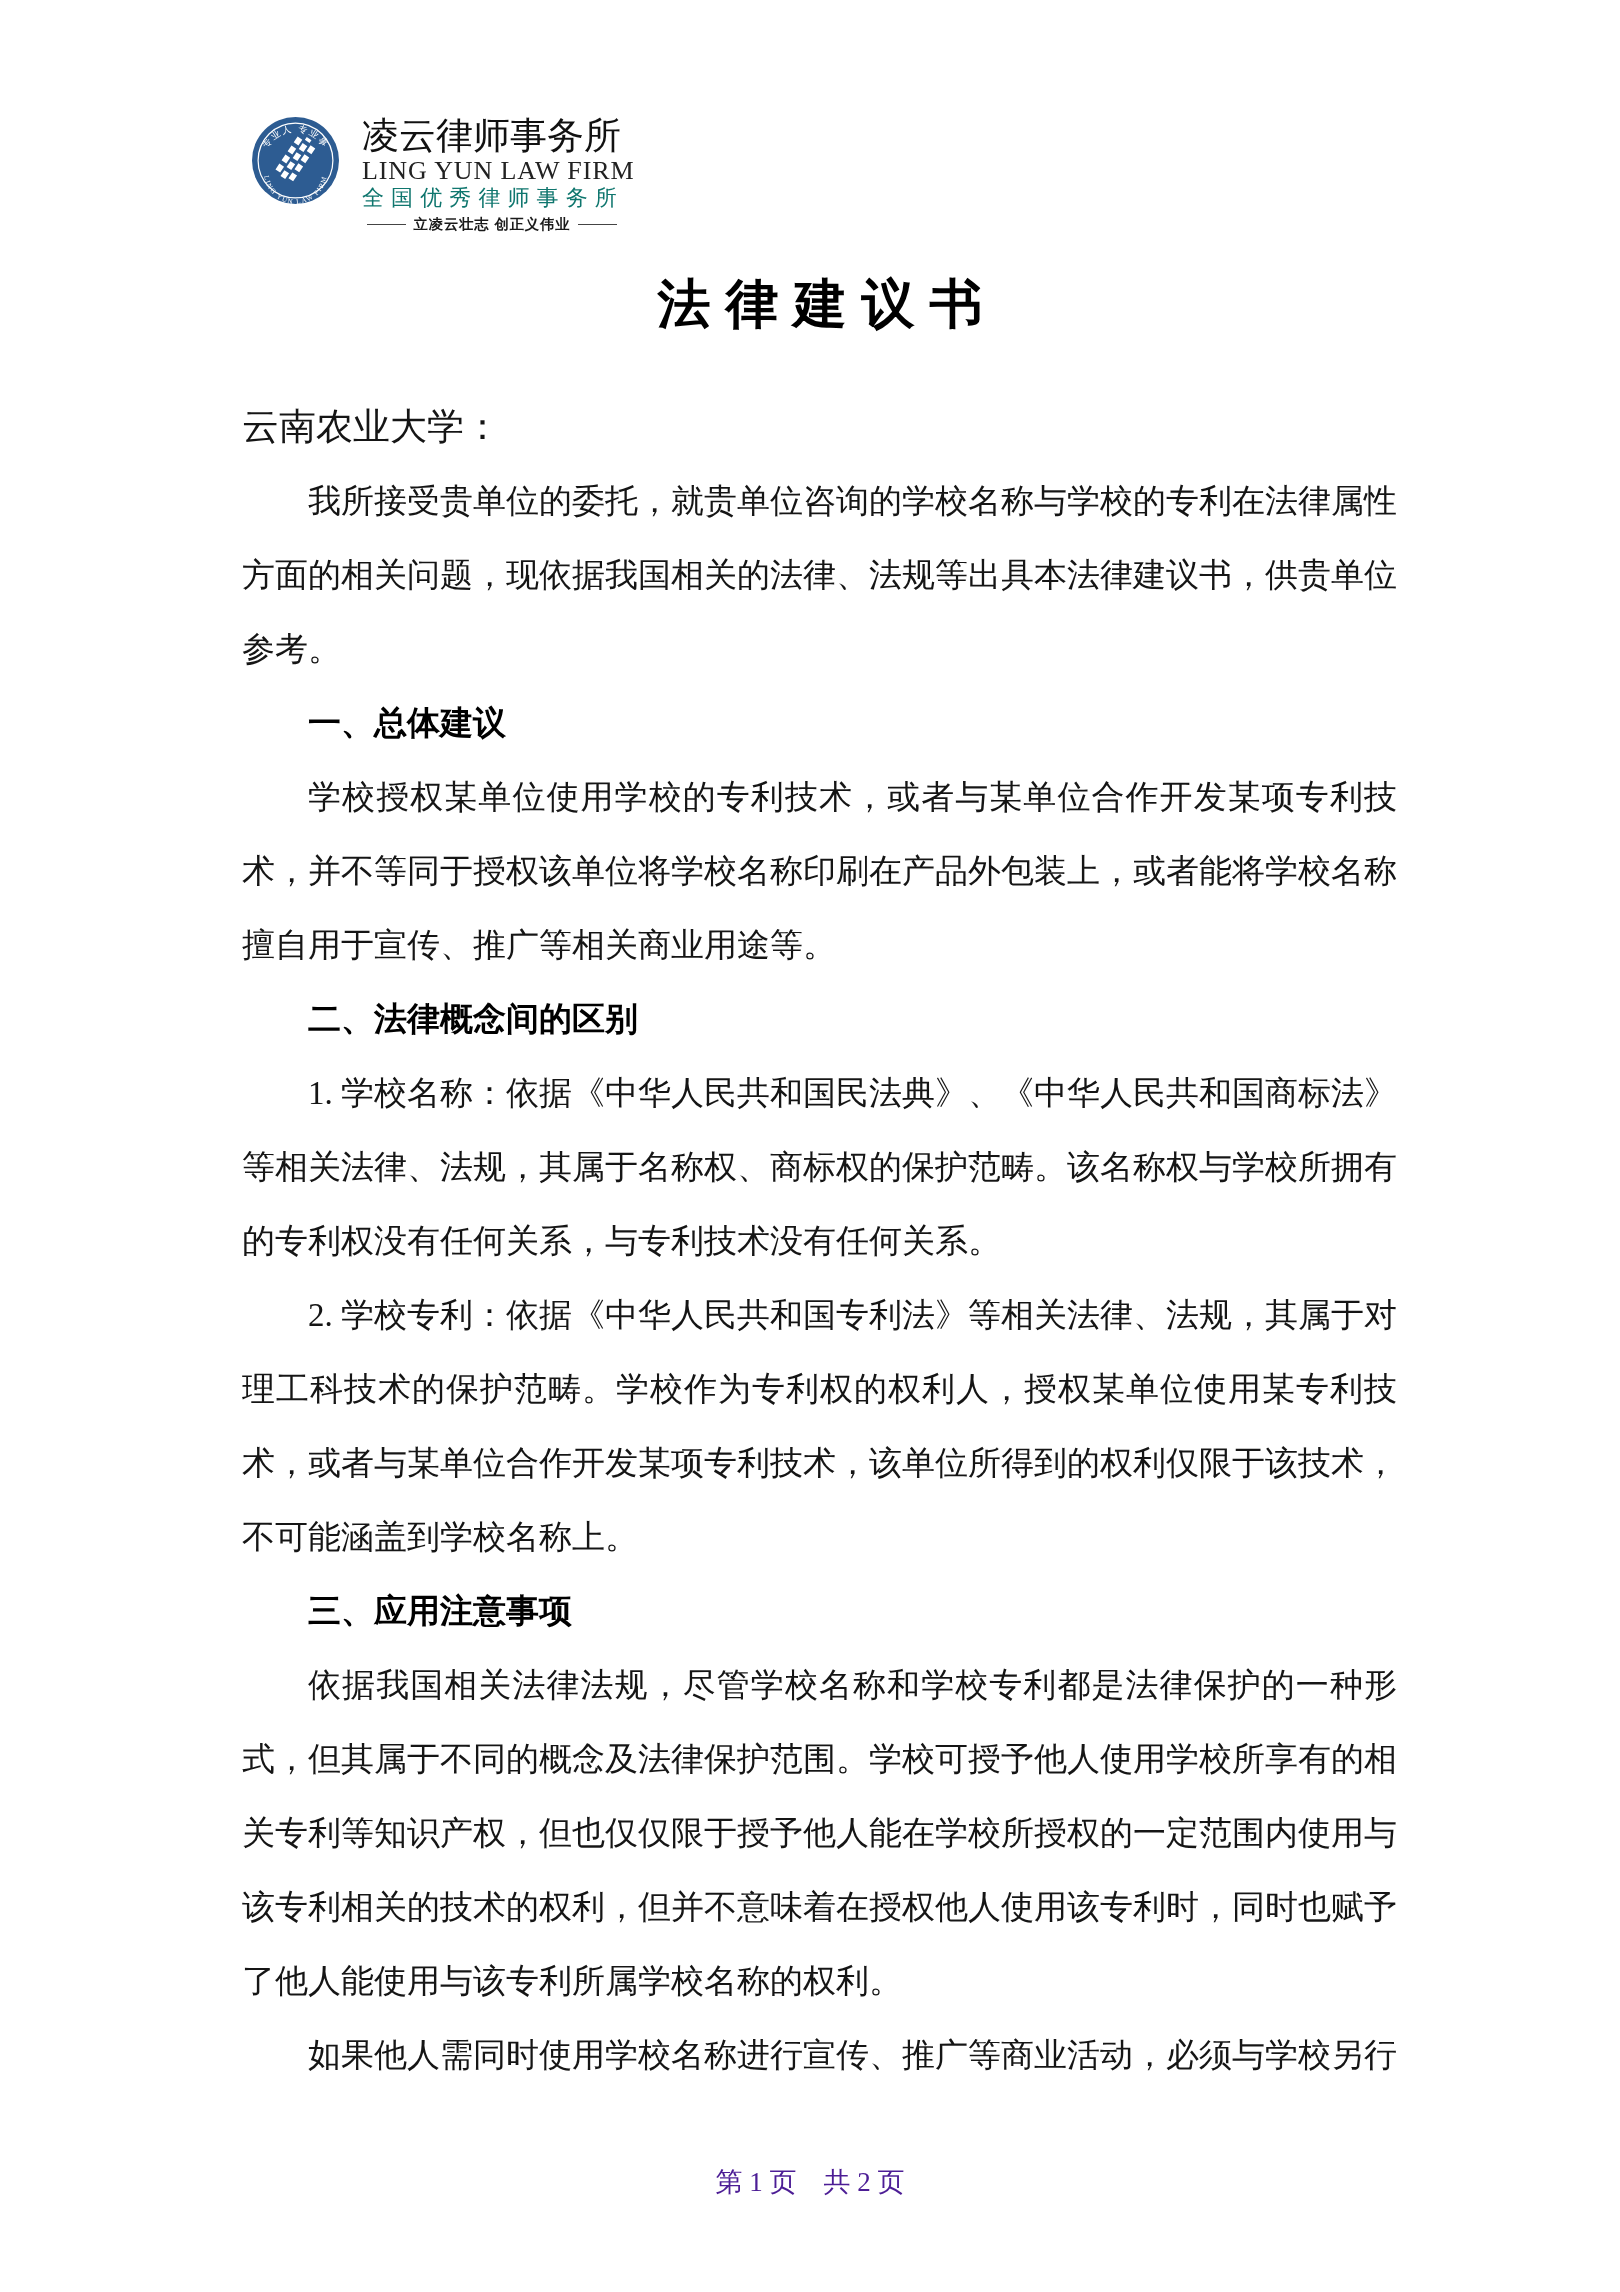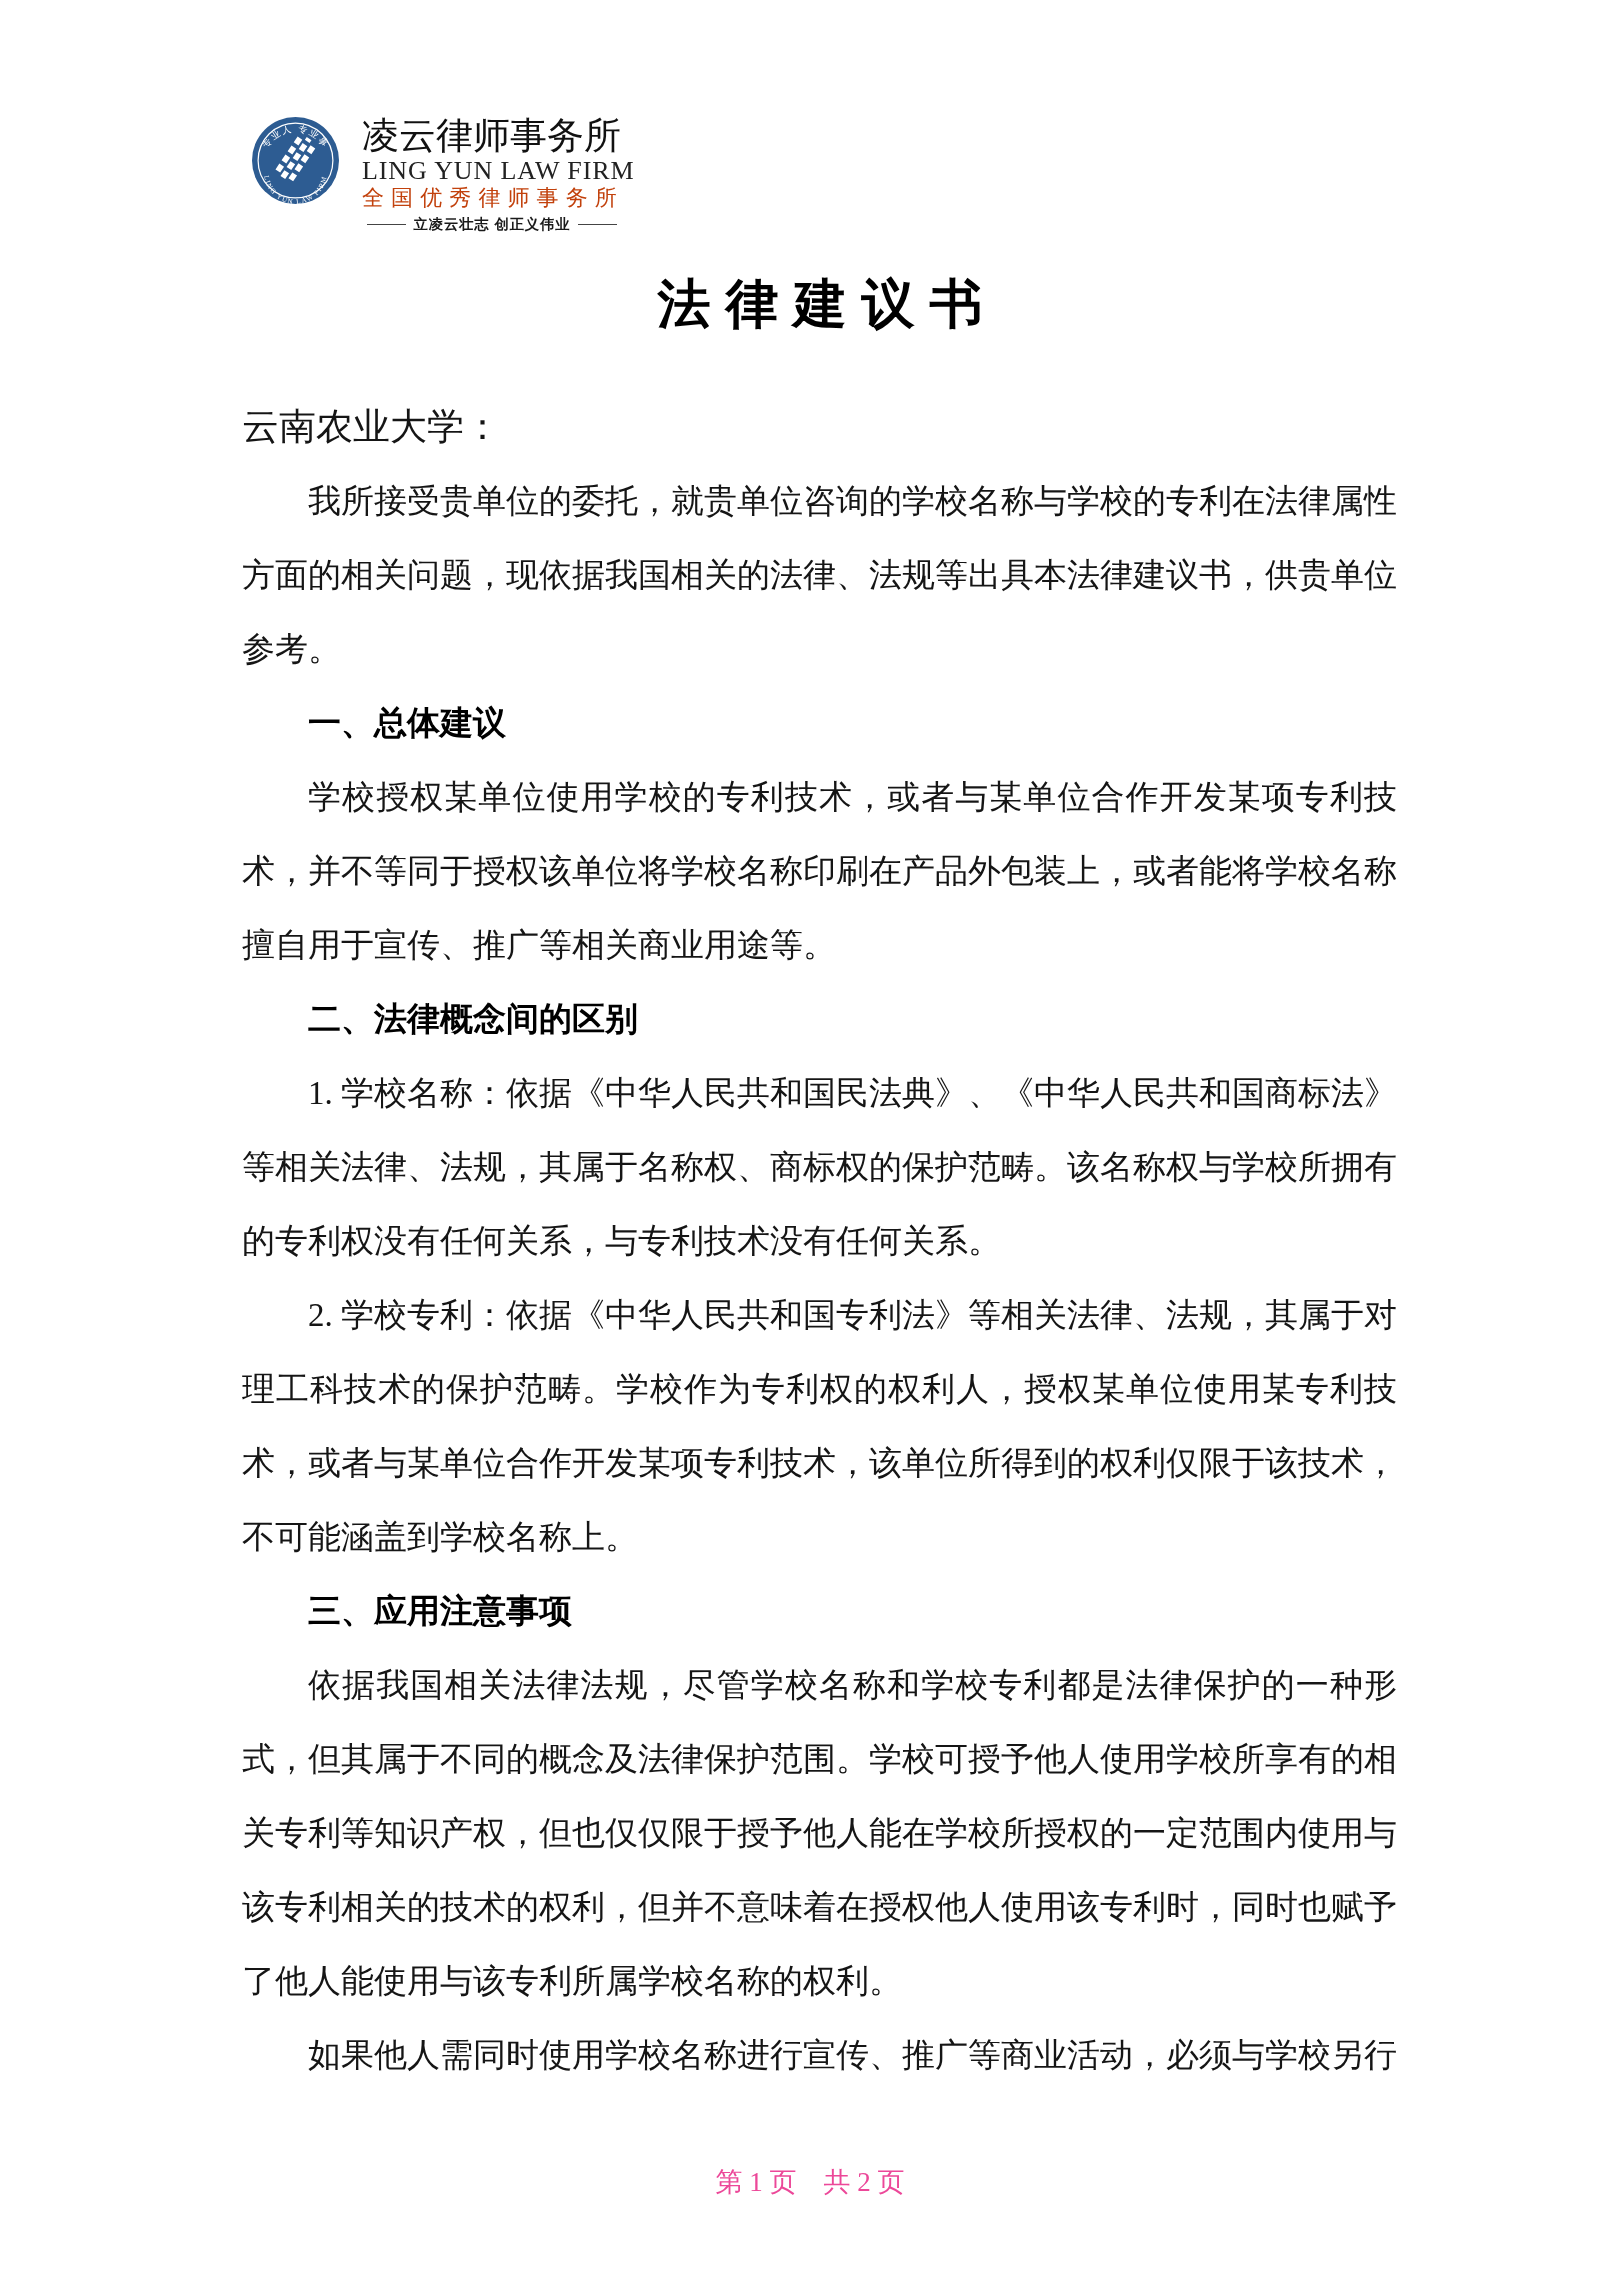--- a/index.html
+++ b/index.html
@@ -23,21 +23,21 @@
     letter-spacing:0px; white-space:nowrap; color:#111;
   }
   .firm-en {
     font-family:"Liberation Serif","DejaVu Serif",serif;
     font-size:26px; line-height:28px; letter-spacing:0.9px;
     white-space:nowrap; color:#222;
   }
   .firm-sub {
     font-family:"Liberation Sans","DejaVu Sans",sans-serif;
     font-size:22px; line-height:26px; letter-spacing:7.1px;
-    white-space:nowrap; color:#c2410c;
+    white-space:nowrap; color:#0f766e;
   }
   .slogan-row { display:flex; align-items:center; justify-content:center; width:260px; margin-top:3.6px; }
   .slogan-line { width:39px; height:0; border-top:1.8px solid #444; flex:none; }
   .slogan {
     font-family:"Liberation Sans","DejaVu Sans",sans-serif;
     font-weight:bold; font-size:14.3px; color:#1a1a1a;
     margin:0 7.1px; white-space:nowrap; letter-spacing:0.9px;
   }
 
   
@@ -56,21 +56,21 @@
     text-align:justify;
   }
   .content p { margin:0; }
   .salutation { font-size:37px; text-indent:0; }
   .para { text-indent:2em; }
   .heading { font-weight:bold; color:#000; }
 
   
   .footer {
     position:absolute; top:2164px; left:0; width:100%;
-    text-align:center; font-size:27px; color:#ec4899;
+    text-align:center; font-size:27px; color:#4c1d95;
     white-space:pre;
   }
 </style>
 </head>
 <body>
 
 <div class="page">
 
   <div class="logo">
     <svg class="seal" viewBox="0 0 100 100" aria-hidden="true">

